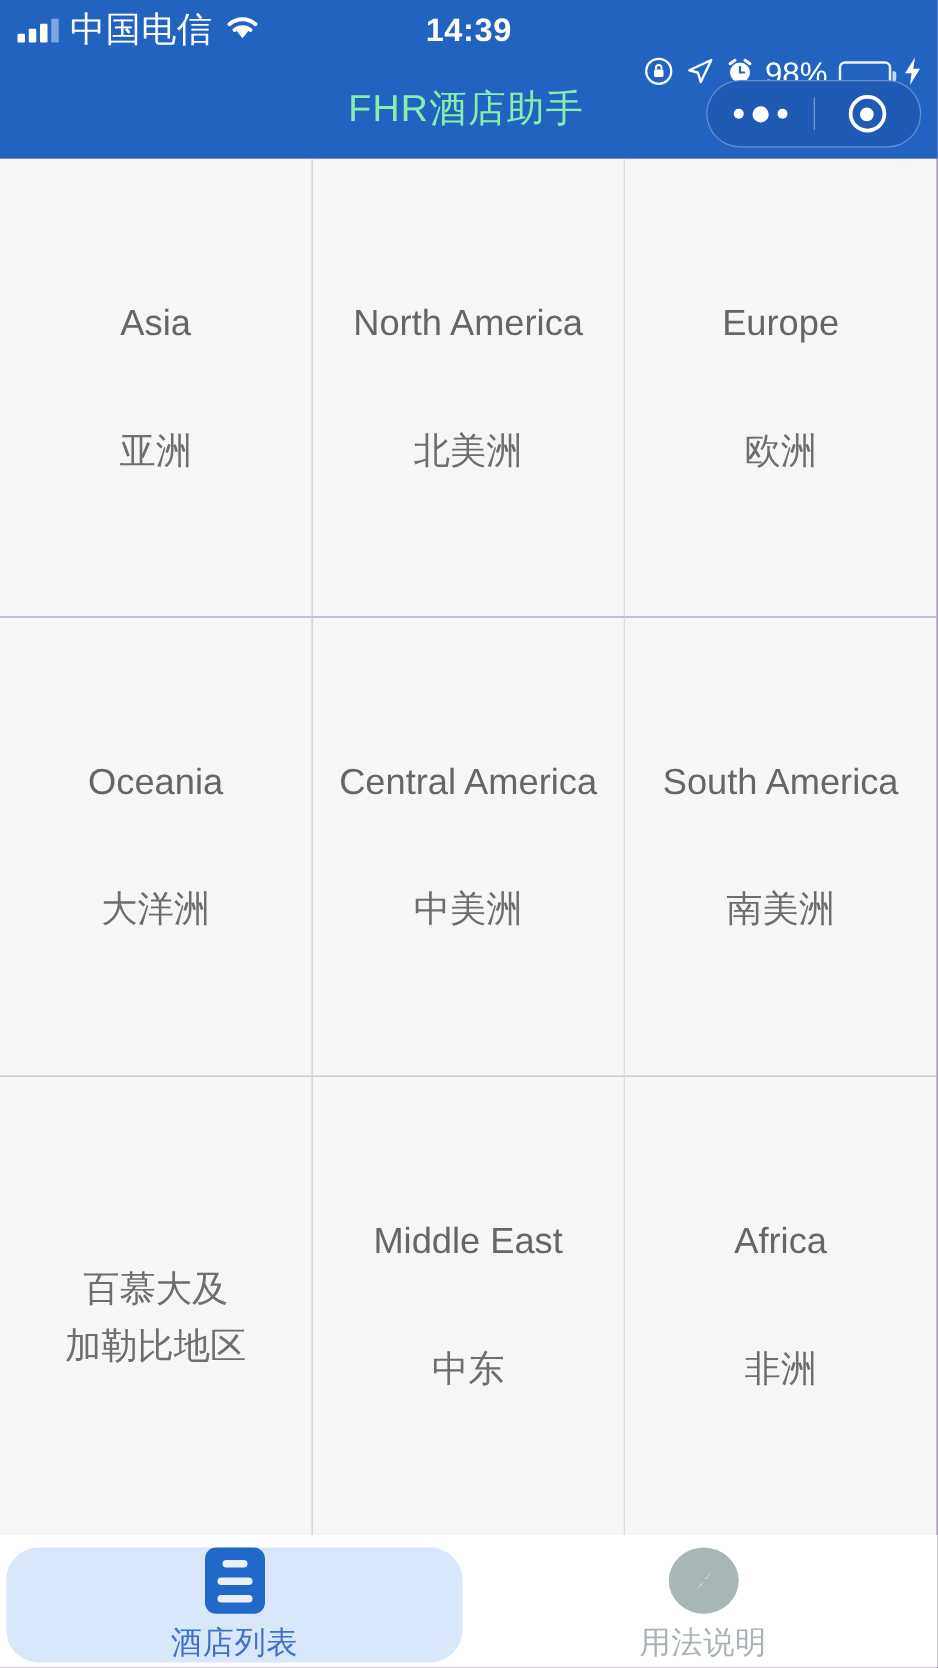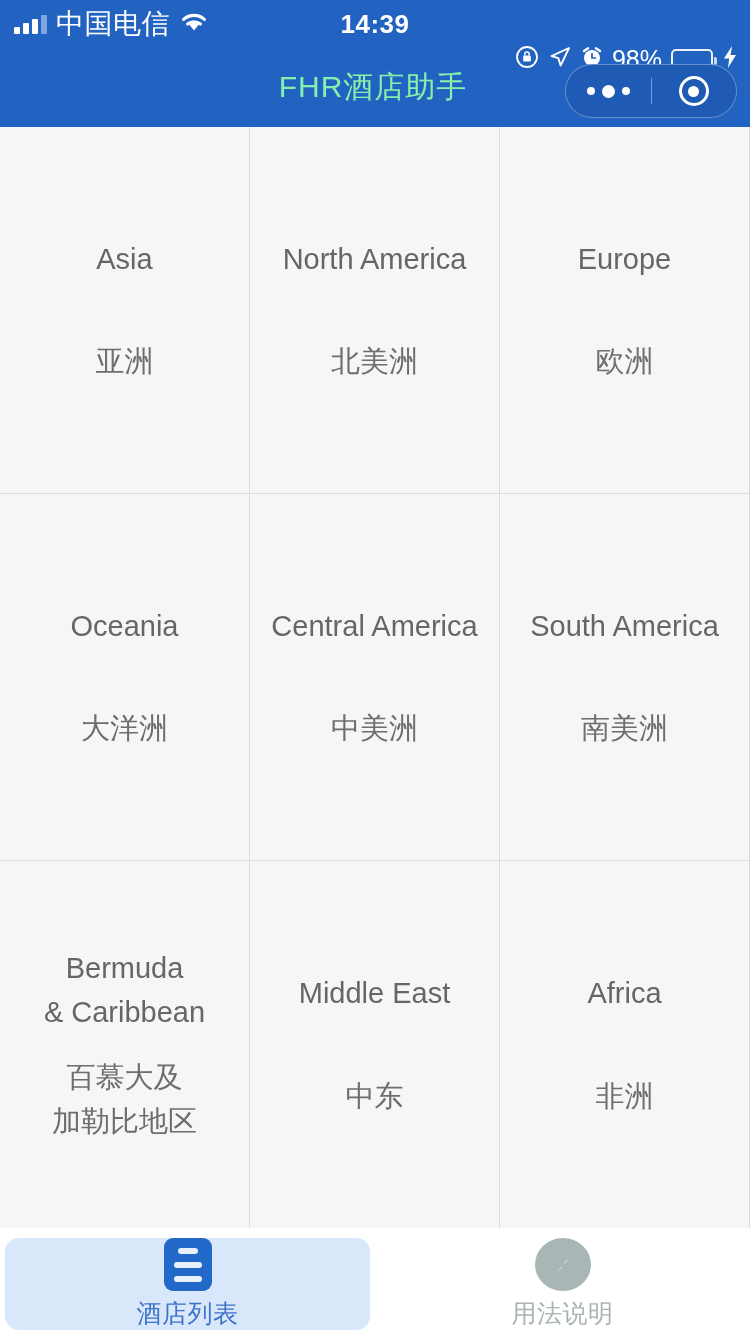--- a/index.html
+++ b/index.html
@@ -98,21 +98,21 @@
   
   .tabbar {
     position:absolute; left:0; bottom:0; width:750px; height:106px;
     background:#ffffff;
     display:flex;
   }
   .tab {
     flex:1 1 0;
     display:flex; flex-direction:column; align-items:center; justify-content:center;
     margin:10px 5px 4px 5px;
-    border-radius:14px;
+    border-radius:26px;
   }
   .tab.active { background:#d9e7fa; }
   .tab .tab-label { font-size:25px; margin-top:6px; letter-spacing:0.5px; }
   .tab.active .tab-label { color:#3d73c8; }
   .tab.inactive .tab-label { color:#a9b4b6; }
 
   .icon-list {
     width:48px; height:58px; border-radius:9px; background:#2268c8;
     display:flex; flex-direction:column; align-items:center; justify-content:center; gap:8px;
   }
@@ -233,22 +233,20 @@
         <div class="zh">中美洲</div>
       </div>
       <div class="cell">
         <div class="en">South America</div>
         <div class="zh">南美洲</div>
       </div>
     </div>
 
     <div class="grid-row">
       <div class="cell compact">
-        <div class="en">Bermuda
-&amp; Caribbean</div>
         <div class="zh">百慕大及
 加勒比地区</div>
       </div>
       <div class="cell">
         <div class="en">Middle East</div>
         <div class="zh">中东</div>
       </div>
       <div class="cell">
         <div class="en">Africa</div>
         <div class="zh">非洲</div>

